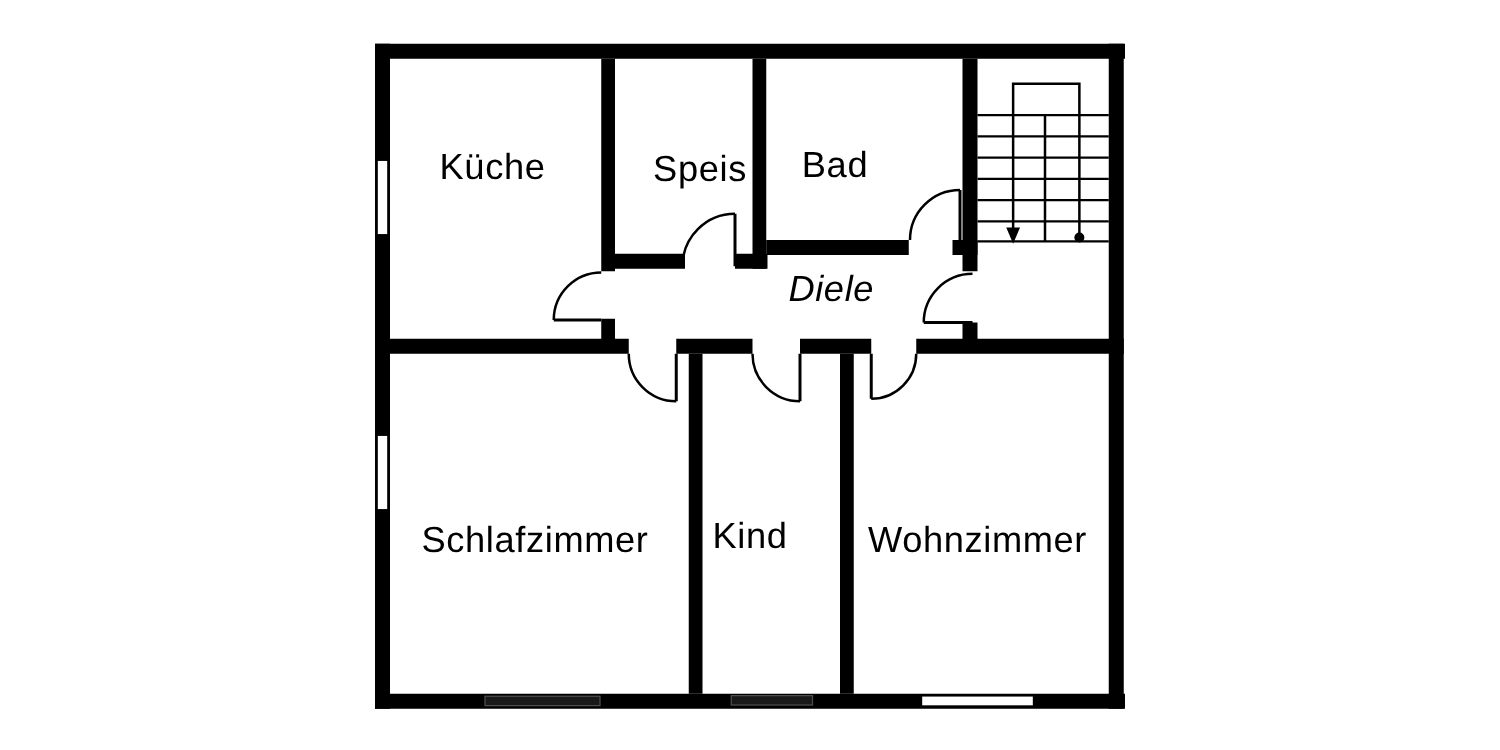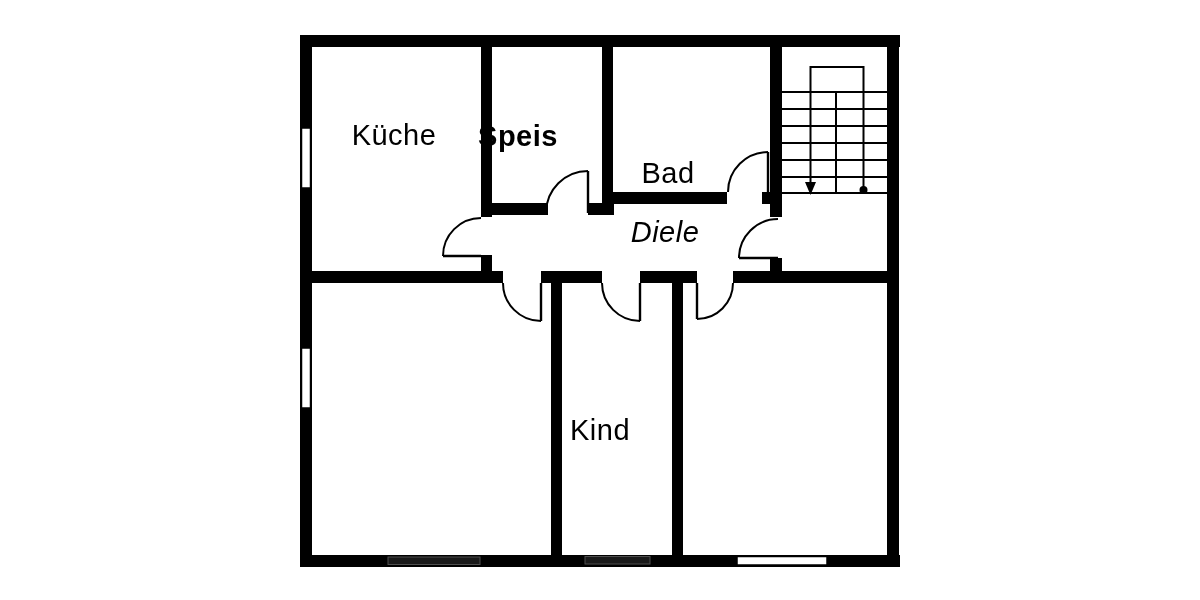--- a/index.html
+++ b/index.html
@@ -110,17 +110,19 @@
       <path class="thin" d="M810.5,92 L810.5,67 L863.5,67 L863.5,92"></path>
       <line class="thin" x1="836" y1="92" x2="836" y2="193"></line>
       <line class="thin" x1="810.5" y1="92" x2="810.5" y2="183"></line>
       <polygon class="solid" points="805,182 816,182 810.5,195"></polygon>
       <line class="thin" x1="863.5" y1="92" x2="863.5" y2="187"></line>
       <circle class="solid" cx="863.5" cy="190" r="4"></circle>
     </g>
   </svg>
 
   <div class="room-label" style="left:394px; top:135px;">Küche</div>
-  <div class="room-label" style="left:518px; top:136px;font-weight:bold;">Speis</div>
-  <div class="room-label" style="left:668px; top:133px;margin-top:40px;">Bad</div>
+  <div class="room-label" style="left:560px; top:136px;">Speis</div>
+  <div class="room-label" style="left:668px; top:133px;">Bad</div>
   <div class="room-label" style="left:665px; top:232px;font-style:italic;">Diele</div>
+  <div class="room-label" style="left:428px; top:433px;">Schlafzimmer</div>
   <div class="room-label" style="left:600px; top:430px;">Kind</div>
+  <div class="room-label" style="left:782px; top:433px;">Wohnzimmer</div>
 </div>
 
 </body></html>

